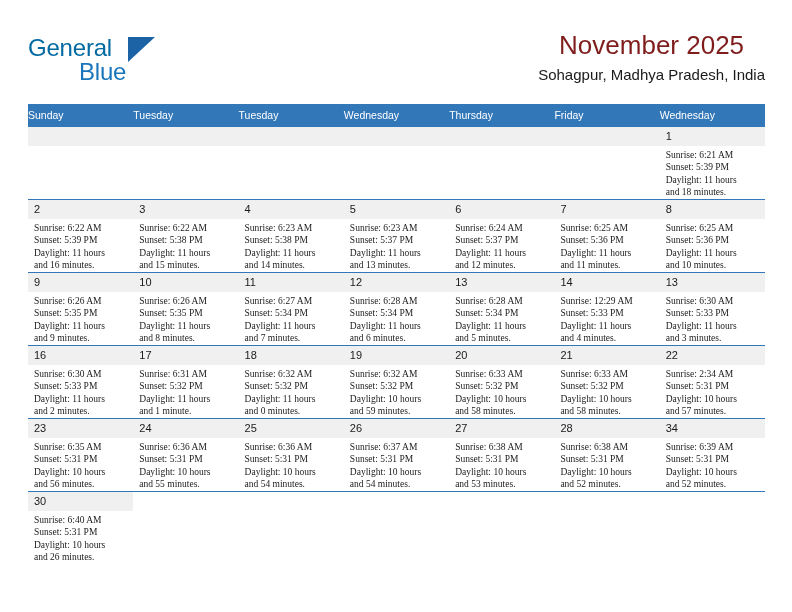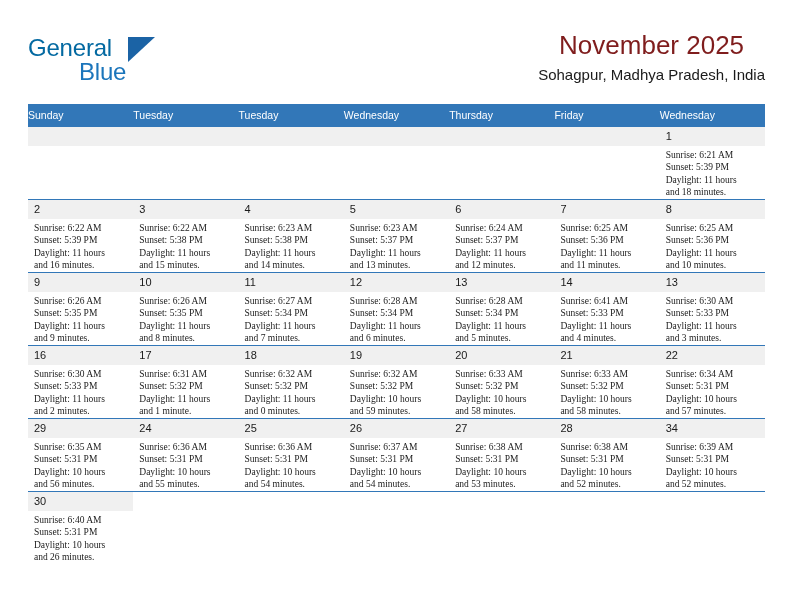--- a/index.html
+++ b/index.html
@@ -356,21 +356,21 @@
                 <div>Sunset: 5:34 PM</div>
                 <div>Daylight: 11 hours</div>
                 <div>and 5 minutes.</div>
               </div>
             </div>
           </td>
           <td>
             <div class="cell-inner">
               <div class="daynum">14</div>
               <div class="info">
-                <div>Sunrise: 6:41 AM</div>
+                <div>Sunrise: 12:29 AM</div>
                 <div>Sunset: 5:33 PM</div>
                 <div>Daylight: 11 hours</div>
                 <div>and 4 minutes.</div>
               </div>
             </div>
           </td>
           <td>
             <div class="cell-inner">
               <div class="daynum">13</div>
               <div class="info">
@@ -446,32 +446,32 @@
                 <div>Sunset: 5:32 PM</div>
                 <div>Daylight: 10 hours</div>
                 <div>and 58 minutes.</div>
               </div>
             </div>
           </td>
           <td>
             <div class="cell-inner">
               <div class="daynum">22</div>
               <div class="info">
-                <div>Sunrise: 6:34 AM</div>
+                <div>Sunrise: 2:34 AM</div>
                 <div>Sunset: 5:31 PM</div>
                 <div>Daylight: 10 hours</div>
                 <div>and 57 minutes.</div>
               </div>
             </div>
           </td>
         </tr>
         <tr class="week">
           <td>
             <div class="cell-inner">
-              <div class="daynum">29</div>
+              <div class="daynum">23</div>
               <div class="info">
                 <div>Sunrise: 6:35 AM</div>
                 <div>Sunset: 5:31 PM</div>
                 <div>Daylight: 10 hours</div>
                 <div>and 56 minutes.</div>
               </div>
             </div>
           </td>
           <td>
             <div class="cell-inner">

